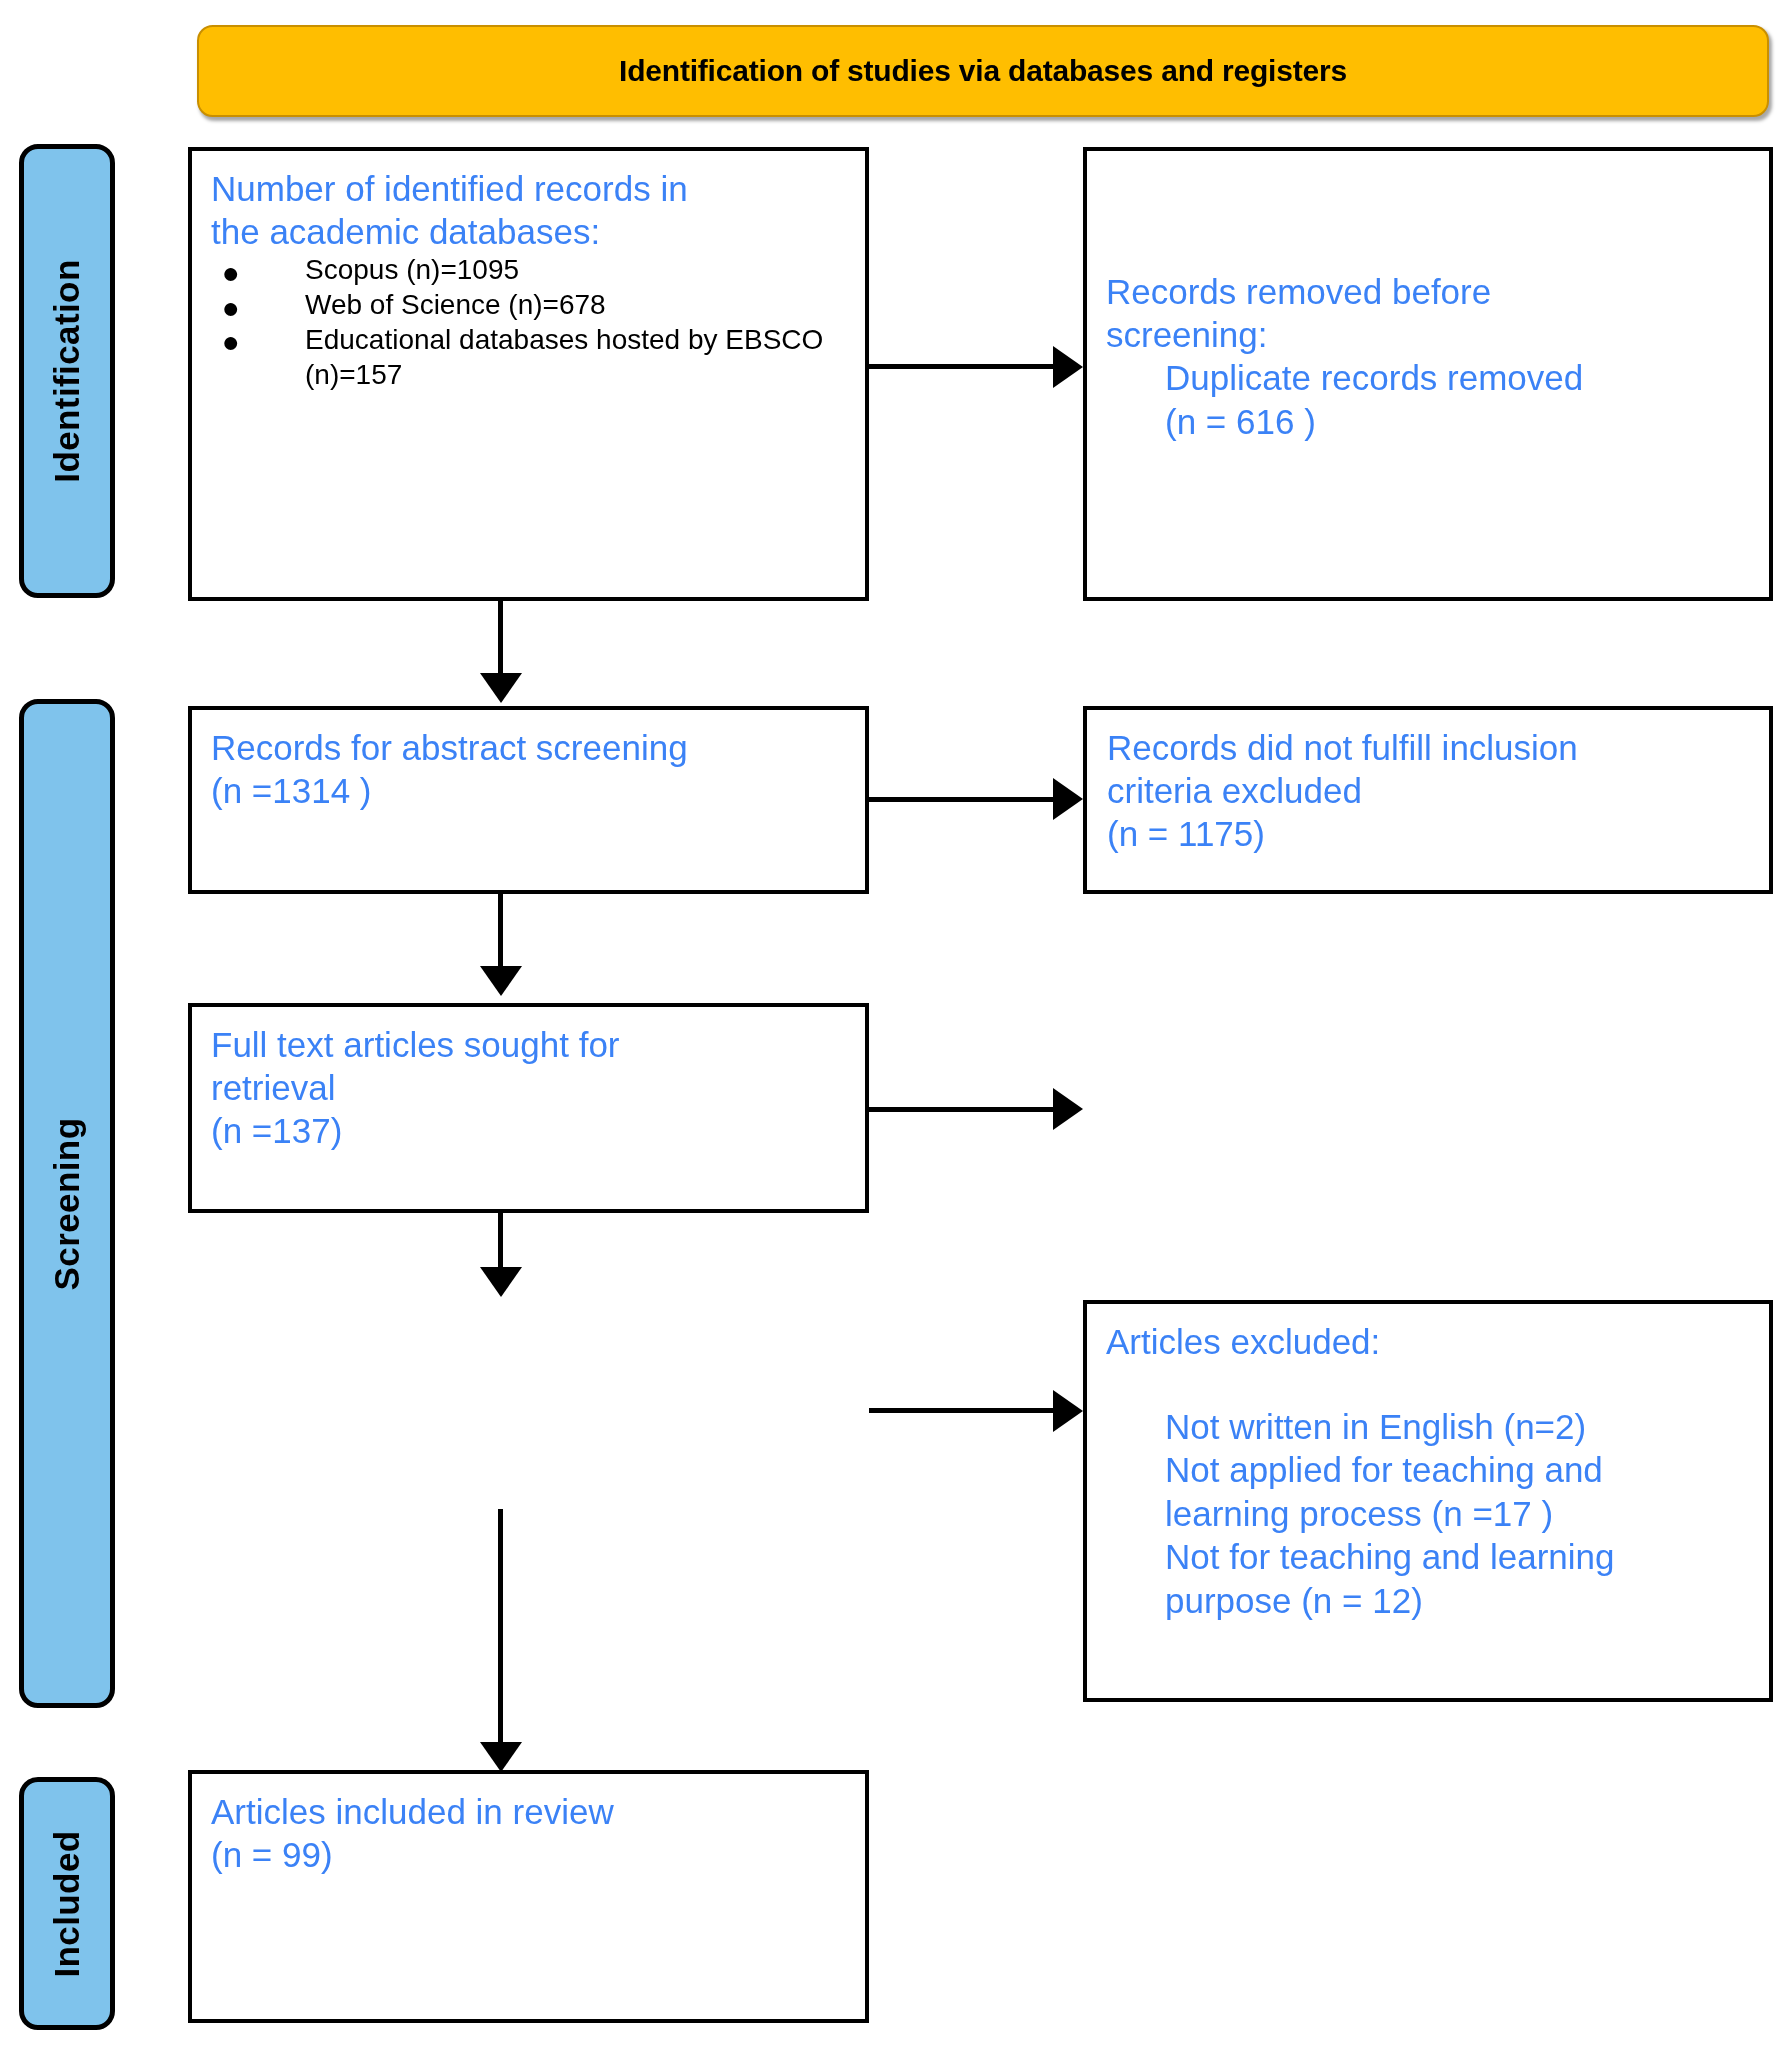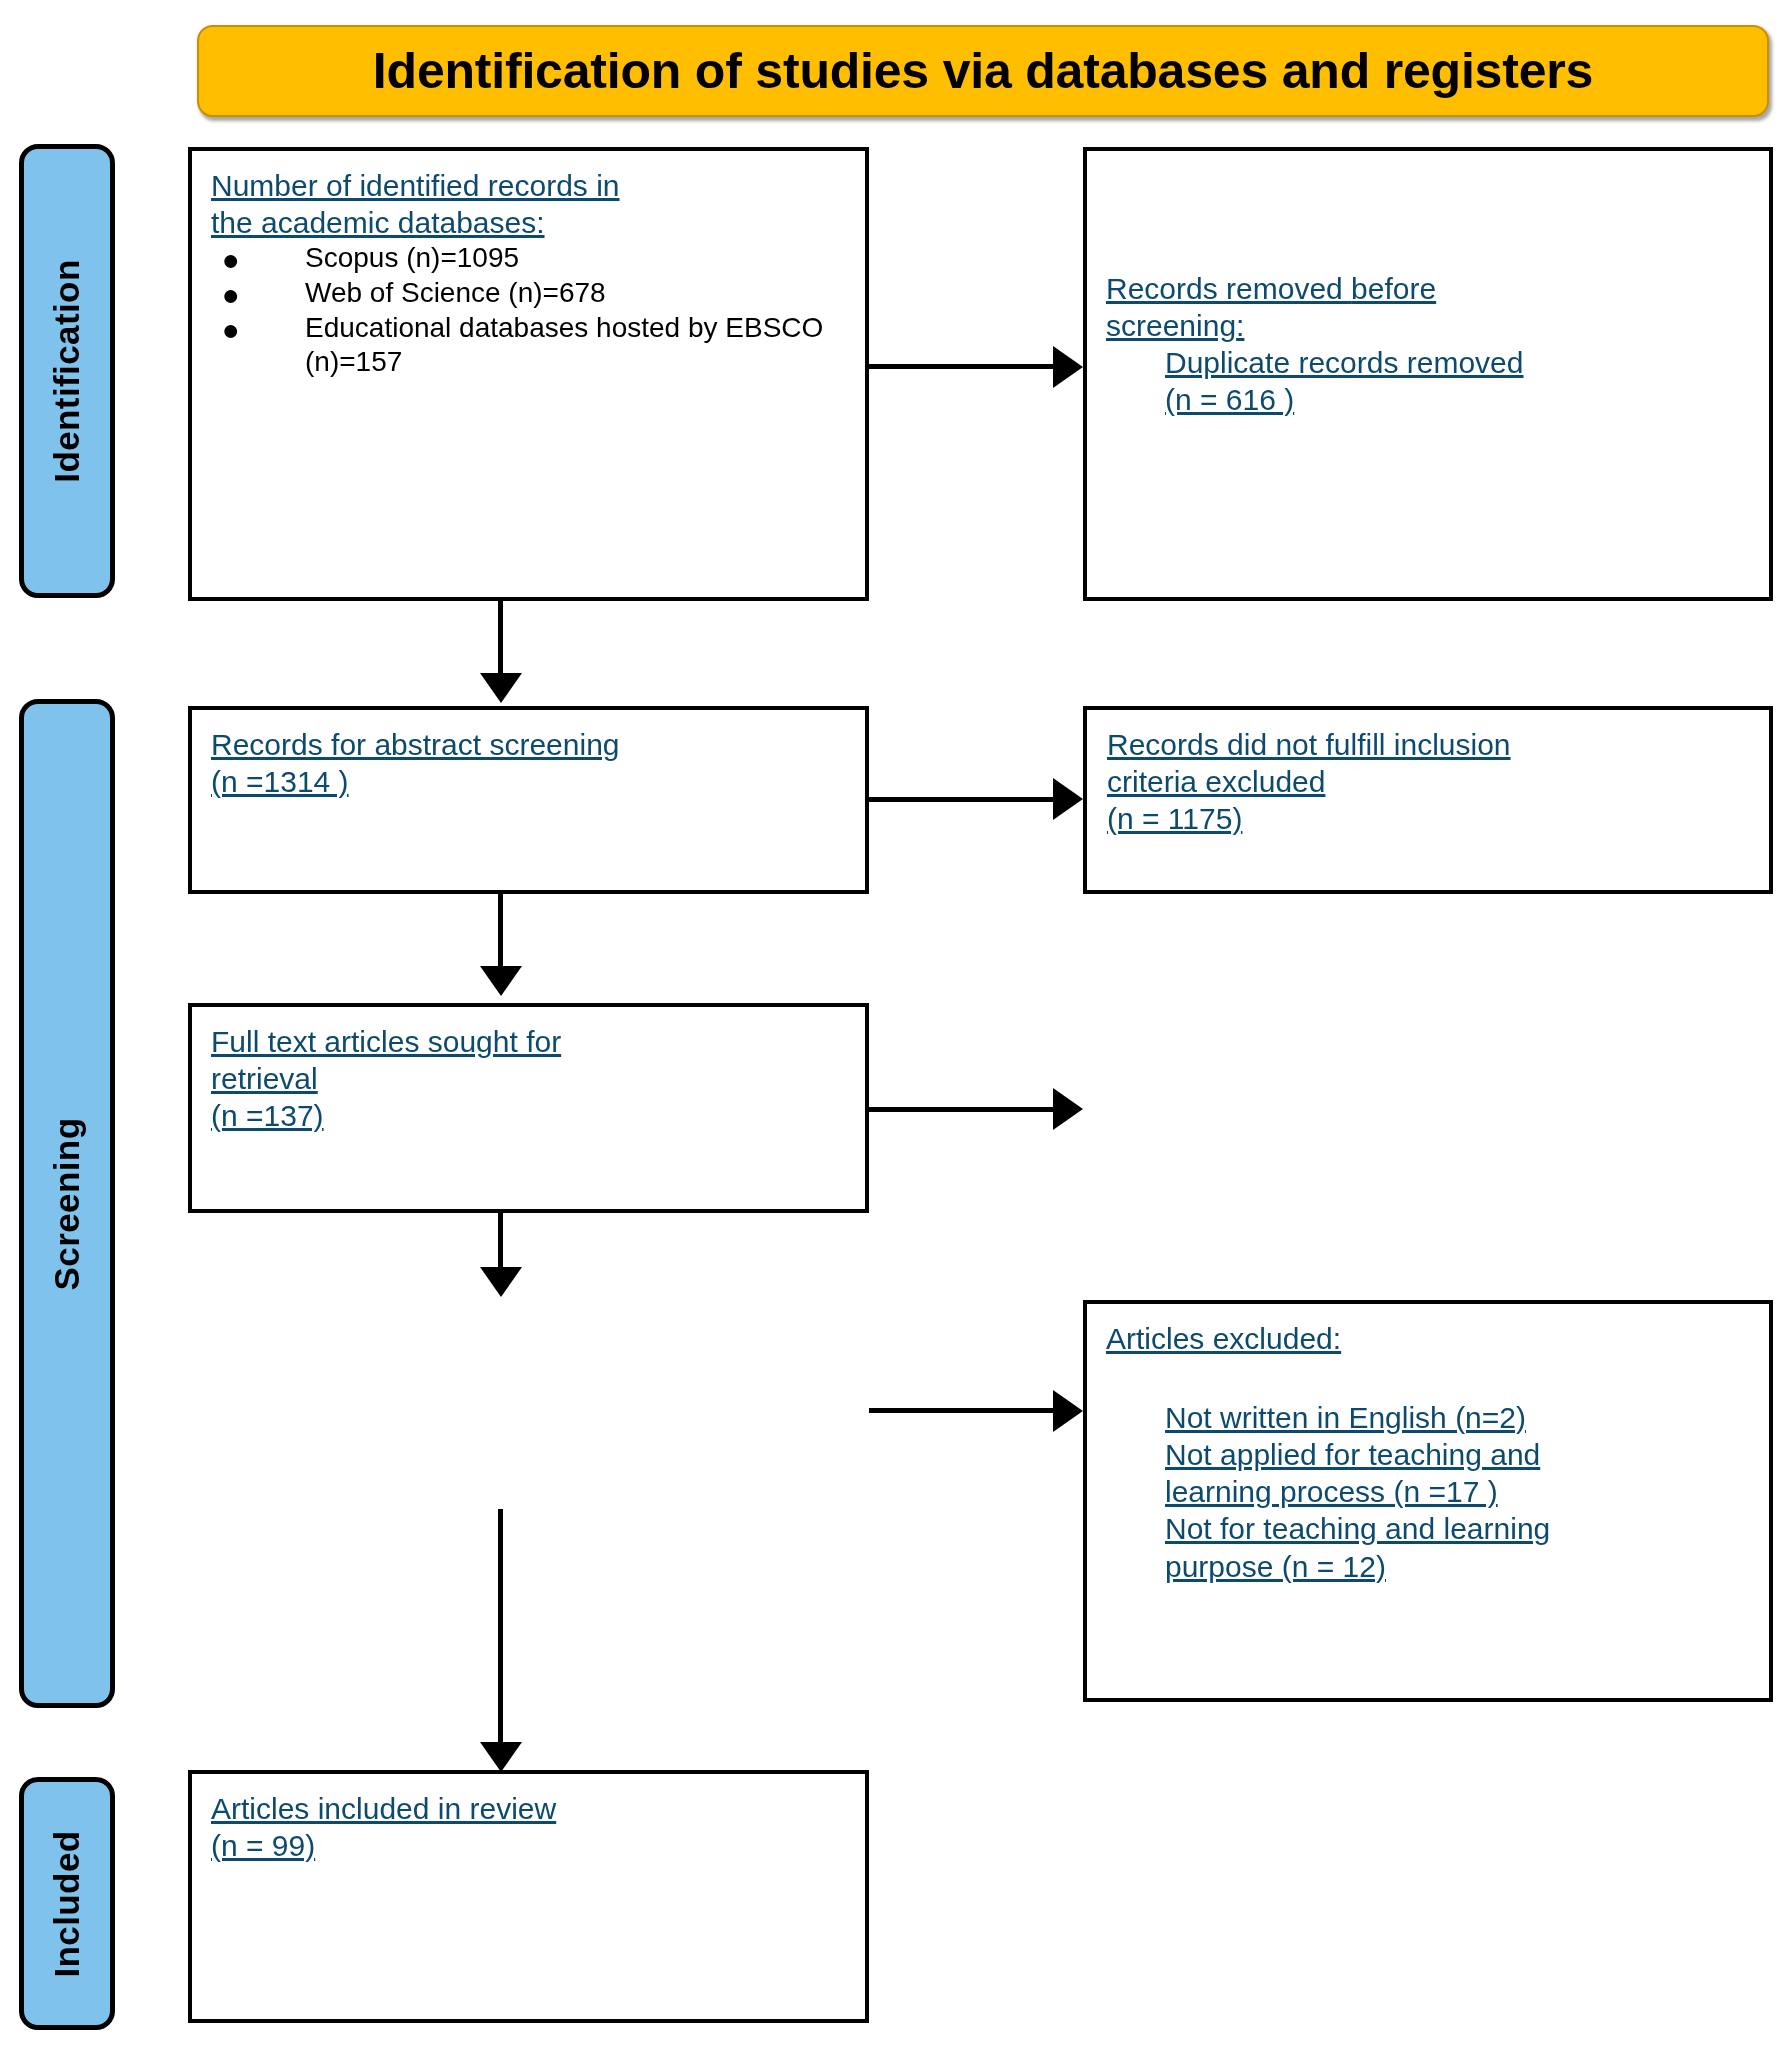--- a/index.html
+++ b/index.html
@@ -30,21 +30,21 @@
     background: #FFBE00;
     border: 2.6px solid #c98f00;
     border-radius: 15.7px;
     box-shadow: 2.6px 3.5px 3.5px rgba(0,0,0,0.35);
     display: flex;
     align-items: center;
     justify-content: center;
     box-sizing: border-box;
   }
   .header-banner .title {
-    font-size: 50px;
+    font-size: 30px;
     font-weight: bold;
     color: #000000;
     letter-spacing: -0.2px;
   }
 
   
   .stage-label {
     position: absolute;
     background: #7FC3EC;
     border: 5.2px solid #000000;
@@ -68,25 +68,24 @@
 
   
   .flow-box {
     position: absolute;
     background: #ffffff;
     border: 4.4px solid #000000;
     box-sizing: border-box;
     padding: 15.7px 19px;
   }
   .flow-box .bodytext {
-    font-size: 30px;
+    font-size: 35px;
     line-height: 1.24;
-    color: #0c4a6e;
+    color: #3b82f6;
     white-space: pre-wrap;
-    text-decoration: underline;
   }
 
   
   .bullet-list {
     list-style: none;
     margin: 0;
     padding: 0;
   }
   .bullet-list li {
     font-size: 28px;

